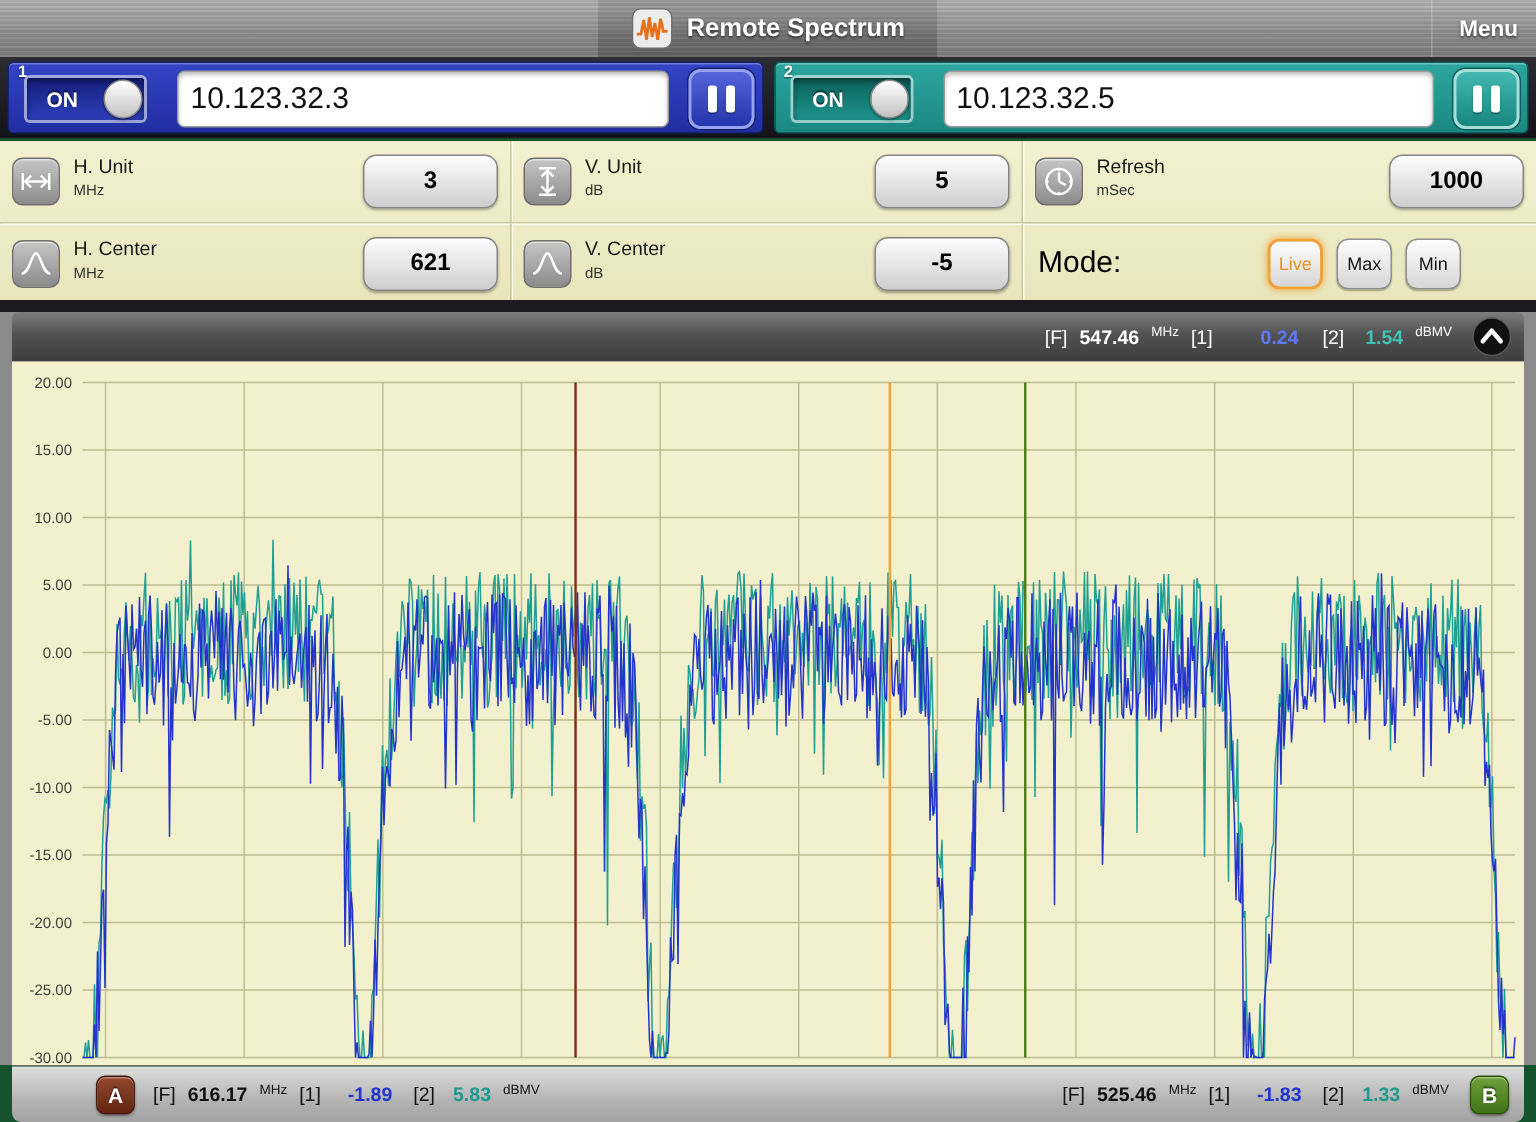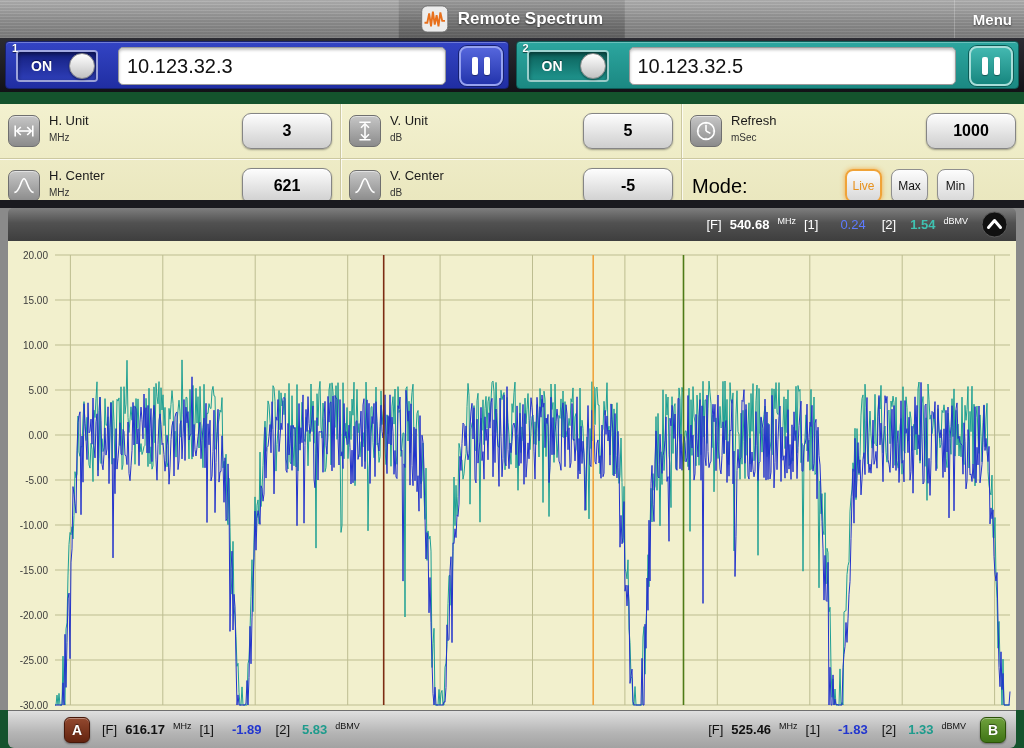--- a/index.html
+++ b/index.html
@@ -43,21 +43,21 @@
     box-sizing:border-box;border-radius:5px;border:1px solid #9a9a9a;background:#fff;
     font-family:"Liberation Sans",sans-serif;font-size:20px;color:#111;padding:0 8px;
     box-shadow:inset 0 2px 3px rgba(0,0,0,.25);outline:none;}
   .pause-btn{position:absolute;right:5px;top:4px;width:44px;height:40px;border-radius:8px;
     display:flex;align-items:center;justify-content:center;gap:6px;cursor:pointer;box-sizing:border-box;}
   .a1 .pause-btn{background:linear-gradient(#5566dc,#2334ac);border:2px solid #96a2f0;box-shadow:0 0 0 1px #16206e;}
   .a2 .pause-btn{background:linear-gradient(#43b8b0,#17867f);border:2px solid #a8ded9;box-shadow:0 0 0 1px #0c5a55;}
   .pause-bar{width:6px;height:18px;background:#fff;border-radius:2px;box-shadow:0 1px 1px rgba(0,0,0,.4);}
 
   
-  #controls{position:absolute;top:104px;left:0;right:0;height:108px;
+  #controls{position:absolute;top:94px;left:0;right:0;height:108px;
     background:linear-gradient(#f3f1cf,#e9e6bd);border-bottom:1px solid #777;box-sizing:border-box;}
   .ctrl-row{height:54px;display:flex;position:relative;}
   .ctrl-row.r1{border-bottom:1px solid #ccc8a0;box-shadow:0 1px 0 rgba(255,255,255,.75);}
   .ctrl-cell{position:relative;box-sizing:border-box;height:100%;}
   .ctrl-cell.c1,.ctrl-cell.c2{width:341px;border-right:1px solid #ccc8a0;box-shadow:1px 0 0 rgba(255,255,255,.75);}
   .ctrl-cell.c3{width:342px;flex:1;}
   .ctrl-icon{position:absolute;left:8px;top:11px;width:32px;height:32px;border-radius:7px;
     background:linear-gradient(#c6c6c6,#8b8b8b);border:1px solid #6f6f6f;box-sizing:border-box;
     display:flex;align-items:center;justify-content:center;box-shadow:inset 0 1px 0 rgba(255,255,255,.5);}
   .ctrl-labels{position:absolute;left:49px;top:9px;}
@@ -78,21 +78,21 @@
   .mode-btn.selected{border:2px solid #f0a338;color:#e8921e;box-shadow:0 0 5px rgba(242,163,56,.9);}
 
   
   #chart-section{position:absolute;top:200px;left:0;right:0;height:510px;background:#8a8a8a;}
   .chart-top-band{position:absolute;top:0;left:0;right:0;height:8px;background:#1a1a1f;}
   #chart-header{position:absolute;top:8px;left:8px;right:8px;height:33px;border-radius:5px 5px 0 0;
     background:linear-gradient(#7e7e7e,#515151 45%,#3e3e3e);
     display:flex;align-items:center;justify-content:flex-end;gap:8px;padding-right:48px;
     color:#fff;font-size:13px;box-sizing:border-box;}
   #chart-header .ro-freq{font-weight:bold;}
-  #chart-header .v1{color:#5d7bff;font-weight:normal;margin-left:14px;}
+  #chart-header .v1{color:#5d7bff;font-weight:bold;margin-left:24px;}
   #chart-header .m2{margin-left:8px;}
   #chart-header .v2{color:#3fc2b1;font-weight:bold;margin-left:6px;}
   #collapse-button{position:absolute;right:8px;top:3px;width:27px;height:27px;padding:0;border:none;
     background:transparent;cursor:pointer;}
   .ro-unit{font-size:9px;position:relative;top:-4px;}
   #plot-wrap{position:absolute;top:41px;left:8px;right:8px;bottom:0;background:#f2f0cd;overflow:hidden;}
   #spectrum-svg{display:block;}
   #spectrum-svg text{font-family:"Liberation Sans",sans-serif;}
 
   
@@ -237,21 +237,21 @@
           <button class="mode-btn">Min</button>
         </div>
       </div>
     </div>
   </section>
 
   <section id="chart-section">
     <div class="chart-top-band"></div>
     <div id="chart-header">
       <span class="ro-lbl">[F]</span>
-      <span class="ro-freq">540.68</span>
+      <span class="ro-freq">547.46</span>
       <span class="ro-unit">MHz</span>
       <span class="ro-lbl">[1]</span>
       <span class="v1">0.24</span>
       <span class="ro-lbl m2">[2]</span>
       <span class="v2">1.54</span>
       <span class="ro-unit">dBMV</span>
       <button id="collapse-button">
         <svg width="27" height="27" viewBox="0 0 27 27">
           <circle cx="13.5" cy="13.5" r="12.5" fill="#101010" stroke="#5a5a5a"></circle>
           <polyline points="7.5,16.5 13.5,9.5 19.5,16.5" fill="none" stroke="#fff" stroke-width="3" stroke-linecap="round" stroke-linejoin="round"></polyline>

